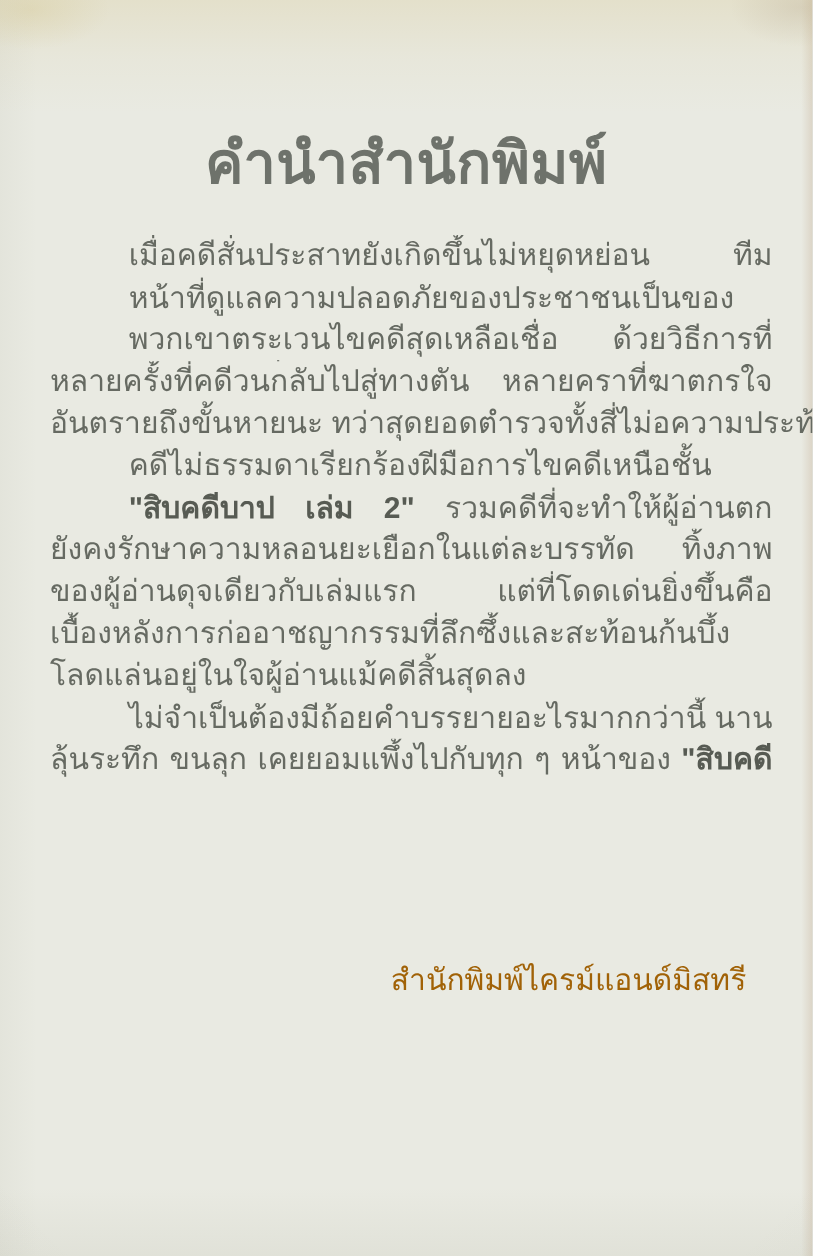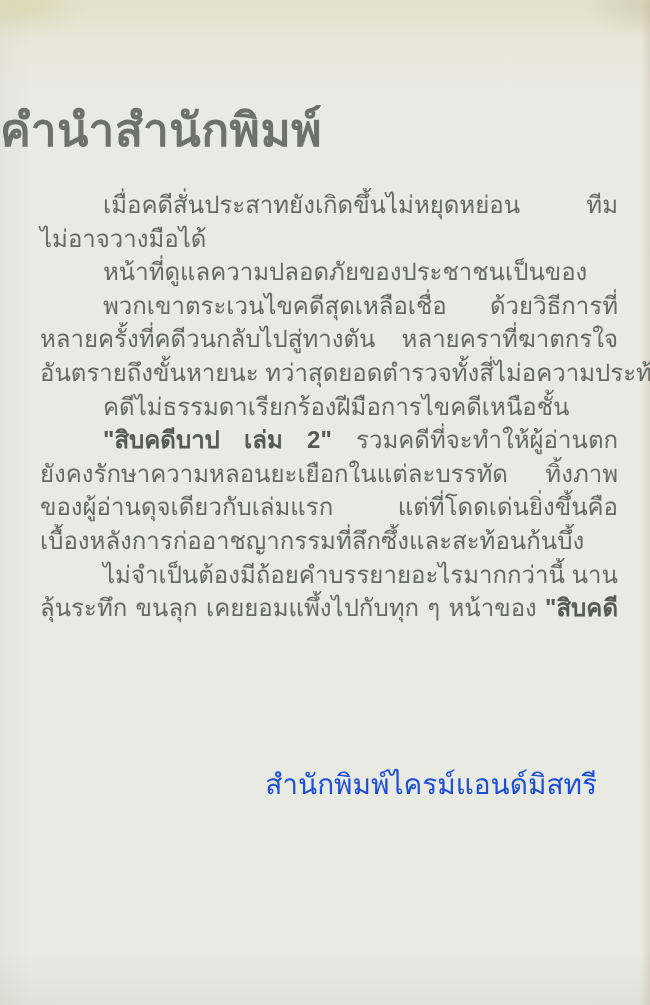--- a/index.html
+++ b/index.html
@@ -28,20 +28,21 @@
       linear-gradient(270deg, rgba(186,158,128,0.28) 0px, rgba(186,158,128,0) 9px),
       linear-gradient(90deg,  rgba(160,160,140,0.08) 0px, rgba(160,160,140,0) 30px),
       radial-gradient(120% 105% at 50% 45%, rgba(0,0,0,0) 62%, rgba(118,118,98,0.10) 100%);
   }
   .title {
     position: absolute;
     top: 100px;
     left: 0;
     width: 100%;
     margin: 0;
+    text-align: center;
     font-size: 46px;
     line-height: 60px;
     font-weight: 700;
     color: #6e726b;
     letter-spacing: 0.5px;
   }
   .body-block {
     position: absolute;
     top: 188px;
     left: 40px;
@@ -62,43 +63,43 @@
     text-align-last: justify;
     overflow: hidden;
   }
   .ln.in { padding-left: 63px; }
   .ln.in.fl { padding-left: 0; text-indent: 63px; }
   .bold-title { font-weight: 700; color: #575b53; }
   .signature {
     position: absolute;
     top: 768px;
     right: 53px;
-    font-size: 28px;
+    font-size: 24px;
     line-height: 33.6px;
-    color: #1d4ed8;
+    color: #a16207;
   }
 </style>
 </head>
 <body>
 
 <div class="page">
   <div class="texture"></div>
 
   <h1 class="title">คำนำสำนักพิมพ์</h1>
 
   <div class="body-block">
     <div class="ln in fl">เมื่อคดีสั่นประสาทยังเกิดขึ้นไม่หยุดหย่อน ทีมสืบสวนคดีพิเศษย่อม</div>
-    <div class="ln">ไม่อาจวางมือได้</div>
     <div class="ln in fl">หน้าที่ดูแลความปลอดภัยของประชาชนเป็นของตำรวจ การกระทำของ</div>
     <div class="ln in fl">พวกเขาตระเวนไขคดีสุดเหลือเชื่อ ด้วยวิธีการที่เหนือจินตนาการยิ่งกว่า</div>
     <div class="ln fl">หลายครั้งที่คดีวนกลับไปสู่ทางตัน หลายคราที่ฆาตกรใจบาปนำพวกเขาเผชิญ</div>
     <div class="ln">อันตรายถึงขั้นหายนะ ทว่าสุดยอดตำรวจทั้งสี่ไม่อความประท้</div>
     <div class="ln in">คดีไม่ธรรมดาเรียกร้องฝีมือการไขคดีเหนือชั้น</div>
     <div class="ln in fl"><span class="bold-title">"สิบคดีบาป เล่ม 2"</span><span> รวมคดีที่จะทำให้ผู้อ่านตกตะลึงพรึงเพริด ผู้เขียน</span></div>
     <div class="ln fl">ยังคงรักษาความหลอนยะเยือกในแต่ละบรรทัด ทิ้งภาพติดตรึงในหัวสมอง</div>
     <div class="ln fl">ของผู้อ่านดุจเดียวกับเล่มแรก แต่ที่โดดเด่นยิ่งขึ้นคือความประทับใจตราตรึง</div>
     <div class="ln fl">เบื้องหลังการก่ออาชญากรรมที่ลึกซึ้งและสะท้อนก้นบึ้งจิตใจมนุษย์ ยังคง</div>
+    <div class="ln">โลดแล่นอยู่ในใจผู้อ่านแม้คดีสิ้นสุดลง</div>
     <div class="ln in fl">ไม่จำเป็นต้องมีถ้อยคำบรรยายอะไรมากกว่านี้ นานมีบุ๊คส์ขอเชิญผู้อ่าน</div>
     <div class="ln fl"><span>ลุ้นระทึก ขนลุก เคยยอมแพึ้งไปกับทุก ๆ หน้าของ </span><span class="bold-title">"สิบคดีบาป เล่ม 2"</span></div>
   </div>
 
   <div class="signature">สำนักพิมพ์ไครม์แอนด์มิสทรี</div>
 </div>
 
 </body></html>

